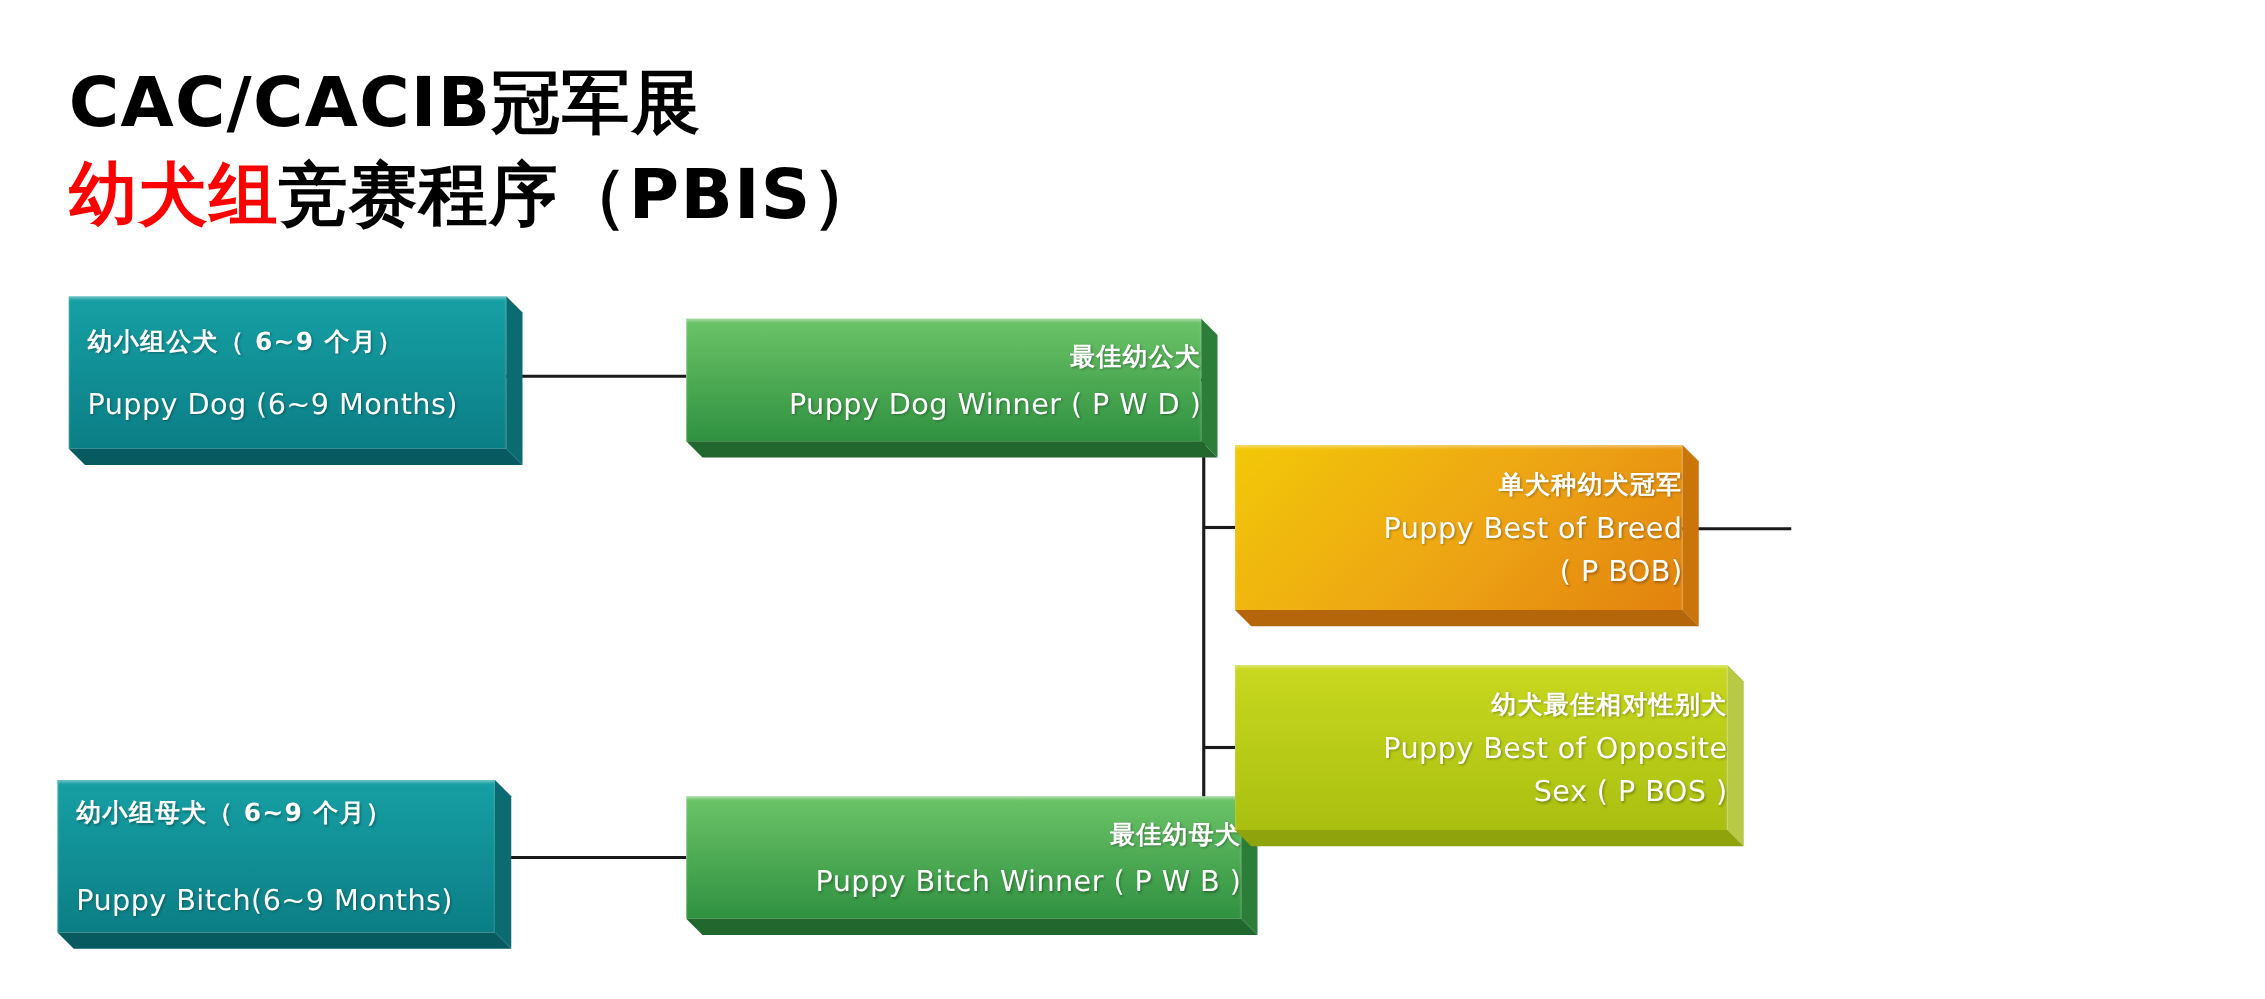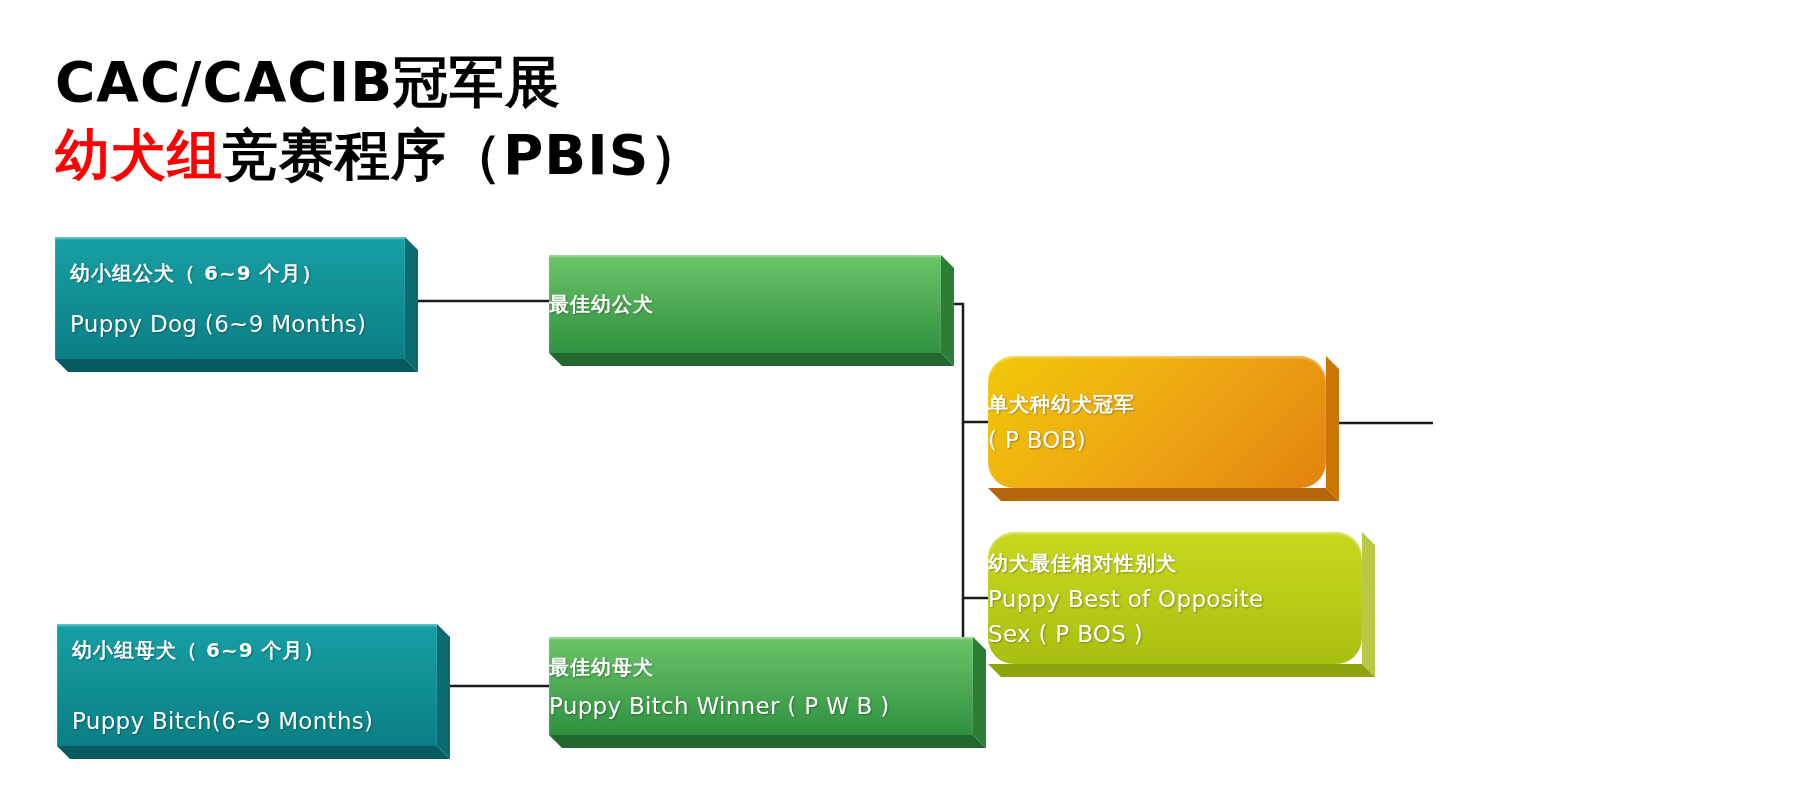--- a/index.html
+++ b/index.html
@@ -19,54 +19,55 @@
   }
   .t2 .hl { color:#fe0000;margin-top:45px; }
 
   
   .connectors { position:absolute; left:0; top:0; }
   .connectors path { stroke:#1a1a1a; stroke-width:2.5; fill:none; }
 
   
   .box {
     position:absolute;
-    display:flex; flex-direction:column; justify-content:center; align-items:flex-start;
+    display:flex; flex-direction:column; justify-content:center; align-items:flex-end;
     background:var(--face);
     color:#ffffff;
     text-shadow:1px 1px 2px rgba(0,0,0,0.30);
     box-shadow:inset 0 2px 2px rgba(255,255,255,0.35);
+    padding-left:20px;
   }
   .box::before { 
     content:""; position:absolute; left:100%; top:0;
     width:13px; height:100%;
     background:var(--side);
     transform:skewY(45deg); transform-origin:top left;
   }
   .box::after { 
     content:""; position:absolute; left:0; top:100%;
     width:100%; height:13px;
     background:var(--bot);
     transform:skewX(45deg); transform-origin:top left;
   }
   .box .zh { font-size:20px; font-weight:bold; letter-spacing:1px; white-space:nowrap; }
   .box .en { font-size:23px; font-weight:normal; letter-spacing:0.3px; white-space:nowrap; }
   .box.left-align { align-items:flex-start; padding-left:15px; box-sizing:border-box; gap:24px; }
   .box.center { gap:12px; }
-  .box.three { gap:9px;border-radius:26px; }
+  .box.three { gap:9px; }
 
   
   .teal       { --face:linear-gradient(180deg,#16a0a4 0%,#0b7e85 100%); --side:#0a6b71; --bot:#065a60; }
   .green      { --face:linear-gradient(180deg,#6cc468 0%,#2f9140 100%); --side:#2b7d37; --bot:#22672d; }
   .gold       { --face:linear-gradient(135deg,#f2c808 0%,#eda414 55%,#e2820e 100%); --side:#c9750a; --bot:#b5650a; }
   .chartreuse { --face:linear-gradient(180deg,#c9d81f 0%,#a9bf10 100%); --side:#b8c945; --bot:#8fa30c; }
   .red        { --face:linear-gradient(135deg,#d14a16 0%,#b02c08 100%); --side:#a8442a; --bot:#7e1d07; }
 
   
   #b1 { left:55px;   top:237px; width:350px; height:122px; }
-  #b2 { left:57px;   top:624px; width:380px; height:122px;gap:44px; }
+  #b2 { left:46px;   top:624px; width:350px; height:122px;gap:44px; }
   #b3 { left:549px;  top:255px; width:392px; height:98px;  }
   #b4 { left:549px;  top:637px; width:424px; height:98px;  }
   #b5 { left:988px;  top:356px; width:338px; height:132px; }
   #b6 { left:988px;  top:532px; width:374px; height:132px; }
   #b7 { left:1433px; top:358px; width:335px; height:130px; }
 </style>
 </head>
 <body>
 
 <div class="canvas">
@@ -90,29 +91,31 @@
     <div class="en">Puppy  Dog (6~9 Months)</div>
   </div>
 
   <div id="b2" class="box teal left-align">
     <div class="zh">幼小组母犬（ 6~9 个月）</div>
     <div class="en">Puppy  Bitch(6~9 Months)</div>
   </div>
 
   <div id="b3" class="box green center">
     <div class="zh">最佳幼公犬</div>
+    <div class="en">Puppy  Dog Winner ( P W D )</div>
   </div>
 
   <div id="b4" class="box green center">
     <div class="zh">最佳幼母犬</div>
     <div class="en">Puppy Bitch Winner ( P  W B )</div>
   </div>
 
   <div id="b5" class="box gold center three">
     <div class="zh">单犬种幼犬冠军</div>
+    <div class="en">Puppy  Best  of Breed</div>
     <div class="en">( P BOB)</div>
   </div>
 
   <div id="b6" class="box chartreuse center three">
     <div class="zh">幼犬最佳相对性别犬</div>
     <div class="en">Puppy Best  of Opposite</div>
     <div class="en">Sex ( P BOS )</div>
   </div>
 
 

